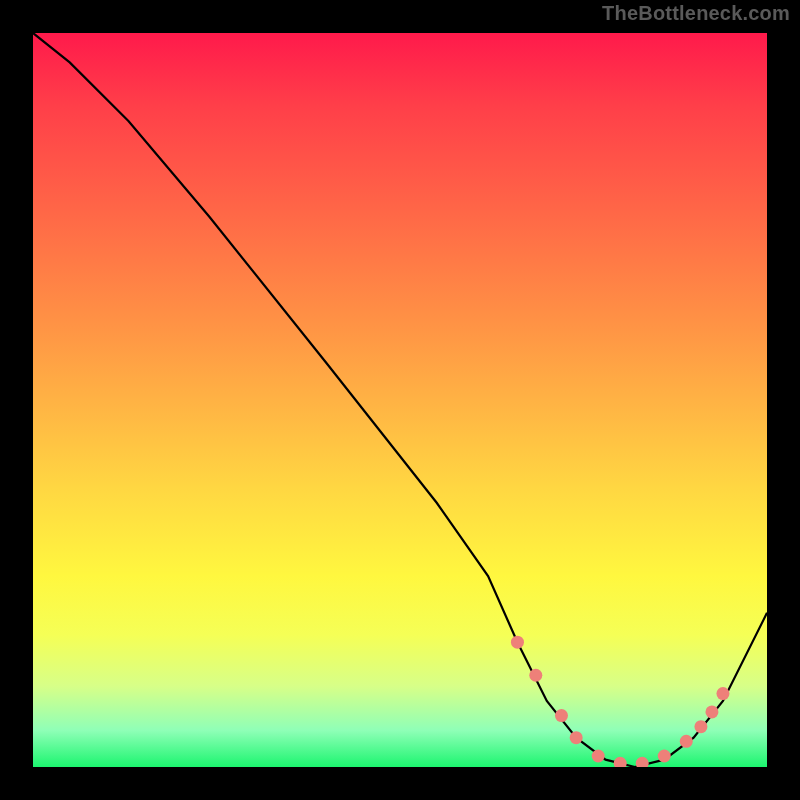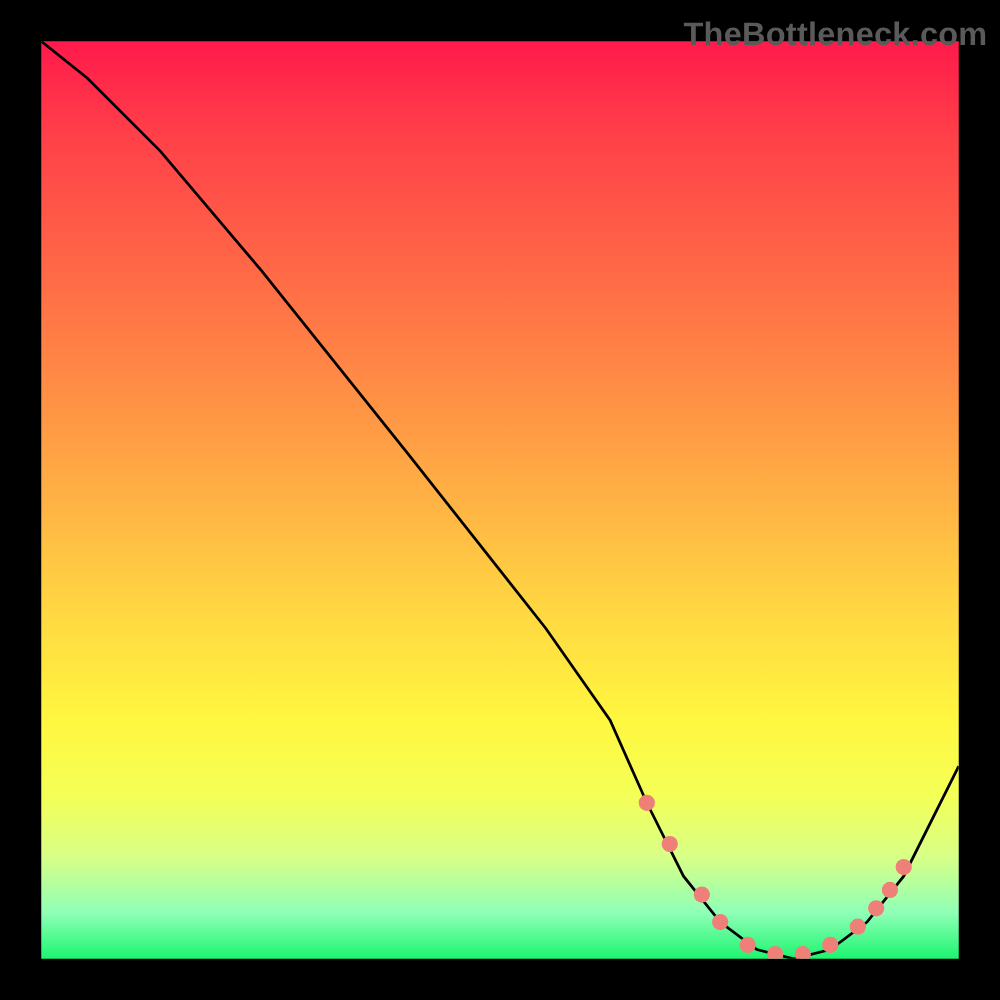--- a/index.html
+++ b/index.html
@@ -12,23 +12,23 @@
     font-family: Arial, Helvetica, sans-serif;
   }
   .frame {
     position: relative;
     width: 800px;
     height: 800px;
     background: #000;
   }
   .watermark {
     position: absolute;
-    top: 12px;
+    top: 2px;
     right: 10px;
-    font-size: 26px;
+    font-size: 20px;
     font-weight: 600;
     color: #5a5a5a;
     letter-spacing: 0.2px;
     z-index: 20;
   }
   .plot {
     position: absolute;
     left: 33px;
     top: 33px;
     width: 734px;

